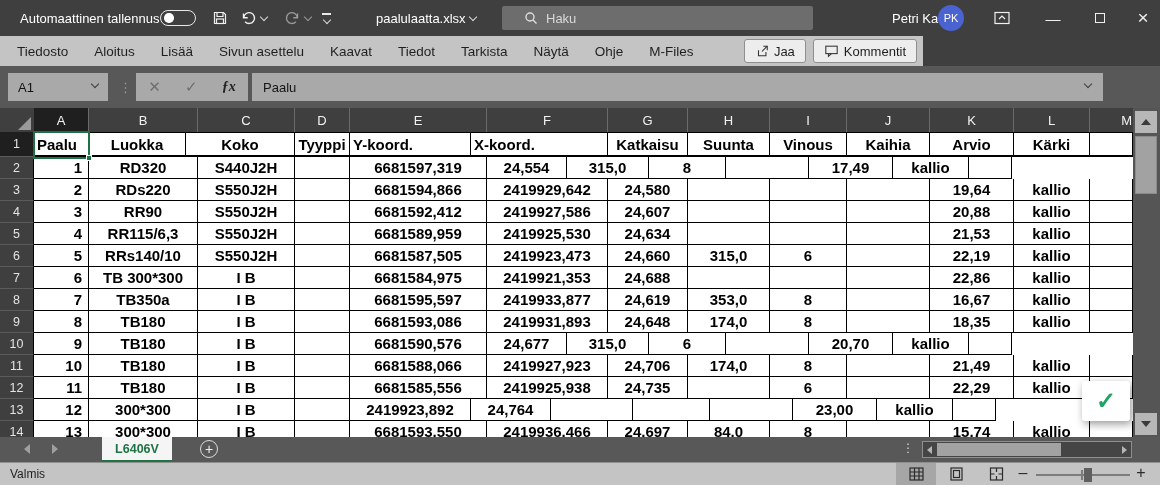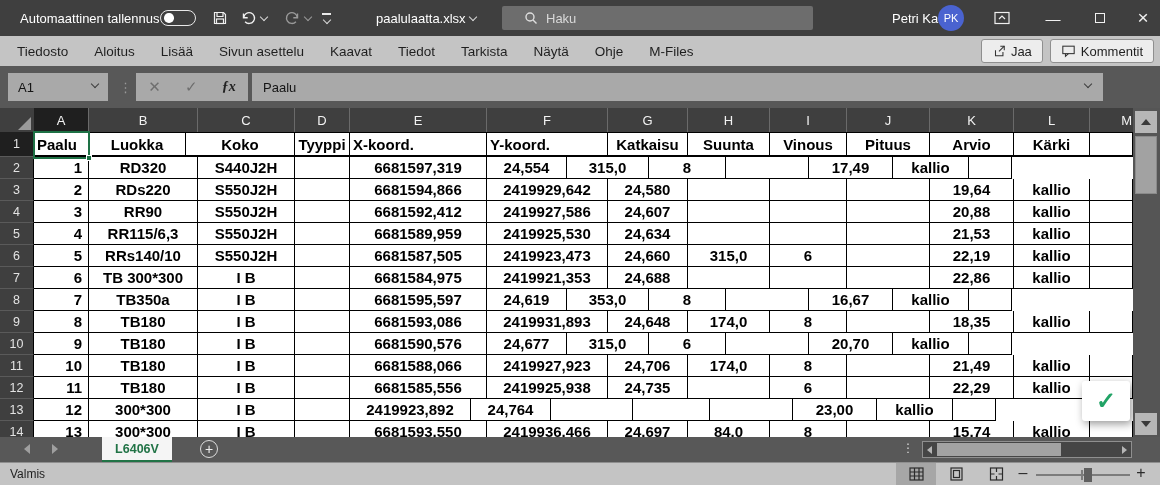--- a/index.html
+++ b/index.html
@@ -24,21 +24,21 @@
   .username { left:852px; font-size:13px;margin-left:40px; }
   .avatar { position:absolute; left:938px; top:5px; width:26px; height:26px; border-radius:50%; display:flex; align-items:center; justify-content:center; font-size:11px; color:#fff; }
   .winbtn { position:absolute; top:0; width:34px; height:36px; display:flex; align-items:center; justify-content:center; color:#f0f0f0; }
   .winbtn.ribbonopts { left:985px; }
   .winbtn.min { left:1036px; font-size:15px; }
   .winbtn.max { left:1083px; }
   .winbtn.max .sq { width:10px; height:10px; border:1.2px solid #f0f0f0; }
   .winbtn.close { left:1126px; font-size:19px; }
 
   
-  .ribbon { position:absolute; left:0; top:36px; width:1160px; height:30px; background:#c4c4c4; display:flex; align-items:center; }
+  .ribbon { position:absolute; left:0; top:36px; width:923px; height:30px; background:#c4c4c4; display:flex; align-items:center; }
   .ribbon-tabs { display:flex; align-items:center; height:100%; padding-left:4px; }
   .ribbon-tab { padding:0 13px; font-size:13.5px; color:#1f1f1f; height:100%; display:flex; align-items:center; }
   .ribbon-right { position:absolute; right:6px; top:3px; display:flex; gap:7px; }
   .rib-btn { background:#ededed; border:1px solid #8f8f8f; border-radius:3px; height:24px; padding:0 10px; font-size:13px; color:#1f1f1f; display:flex; align-items:center; gap:5px; }
 
   
   .formulabar { position:absolute; left:0; top:66px; width:1160px; height:42px; background:#585858; }
   .namebox { position:absolute; left:8px; top:7px; width:100px; height:28px; background:#a9a9a9; display:flex; align-items:center; font-size:13px; color:#141414; padding-left:10px; }
   .namebox .chev { border-color:#3c3c3c; position:absolute; right:10px; top:11px; }
   .fb-dots { position:absolute; left:119px; top:7px; height:28px; display:flex; align-items:center; color:#9a9a9a; font-size:13px; letter-spacing:0; }
@@ -250,26 +250,26 @@
         <div class="letter" style="width: 76px;">L</div>
         <div class="letter" style="width: 43px;">M</div>
       </div>
     <div id="rows-container">
         <div class="gridrow hdr">
           <div class="rowhdr sel">1</div>
           <div class="cell al-left" style="width: 55px;">Paalu</div>
           <div class="cell al-center" style="width: 97px;">Luokka</div>
           <div class="cell al-center" style="width: 109px;">Koko</div>
           <div class="cell al-center" style="width: 55px;">Tyyppi</div>
+          <div class="cell al-left" style="width: 121px;">Y-koord.</div>
           <div class="cell al-left" style="width: 137px;">X-koord.</div>
-          <div class="cell al-left" style="width: 121px;">Y-koord.</div>
           <div class="cell al-center" style="width: 80px;">Katkaisu</div>
           <div class="cell al-center" style="width: 82px;">Suunta</div>
           <div class="cell al-center" style="width: 77px;">Vinous</div>
-          <div class="cell al-center" style="width: 83px;">Pituus</div>
+          <div class="cell al-center" style="width: 83px;">Kaihia</div>
           <div class="cell al-center" style="width: 84px;">Arvio</div>
           <div class="cell al-center" style="width: 76px;">Kärki</div>
           <div class="cell al-center" style="width: 43px;"></div>
         </div>
         <div class="gridrow data">
           <div class="rowhdr">2</div>
           <div class="cell al-right" style="width: 55px;">1</div>
           <div class="cell al-center" style="width: 109px;">RD320</div>
           <div class="cell al-center" style="width: 97px;">S440J2H</div>
           <div class="cell al-center" style="width: 55px;"></div>
@@ -362,20 +362,21 @@
           <div class="cell al-center" style="width: 76px;">kallio</div>
           <div class="cell al-center" style="width: 43px;"></div>
         </div>
         <div class="gridrow data">
           <div class="rowhdr">8</div>
           <div class="cell al-right" style="width: 55px;">7</div>
           <div class="cell al-center" style="width: 109px;">TB350a</div>
           <div class="cell al-center" style="width: 97px;">I B</div>
           <div class="cell al-center" style="width: 55px;"></div>
           <div class="cell al-center" style="width: 137px;">6681595,597</div>
+          <div class="cell al-center" style="width: 121px;">2419933,877</div>
           <div class="cell al-center" style="width: 80px;">24,619</div>
           <div class="cell al-center" style="width: 82px;">353,0</div>
           <div class="cell al-center" style="width: 77px;">8</div>
           <div class="cell al-center" style="width: 83px;"></div>
           <div class="cell al-center" style="width: 84px;">16,67</div>
           <div class="cell al-center" style="width: 76px;">kallio</div>
           <div class="cell al-center" style="width: 43px;"></div>
         </div>
         <div class="gridrow data">
           <div class="rowhdr">9</div>

